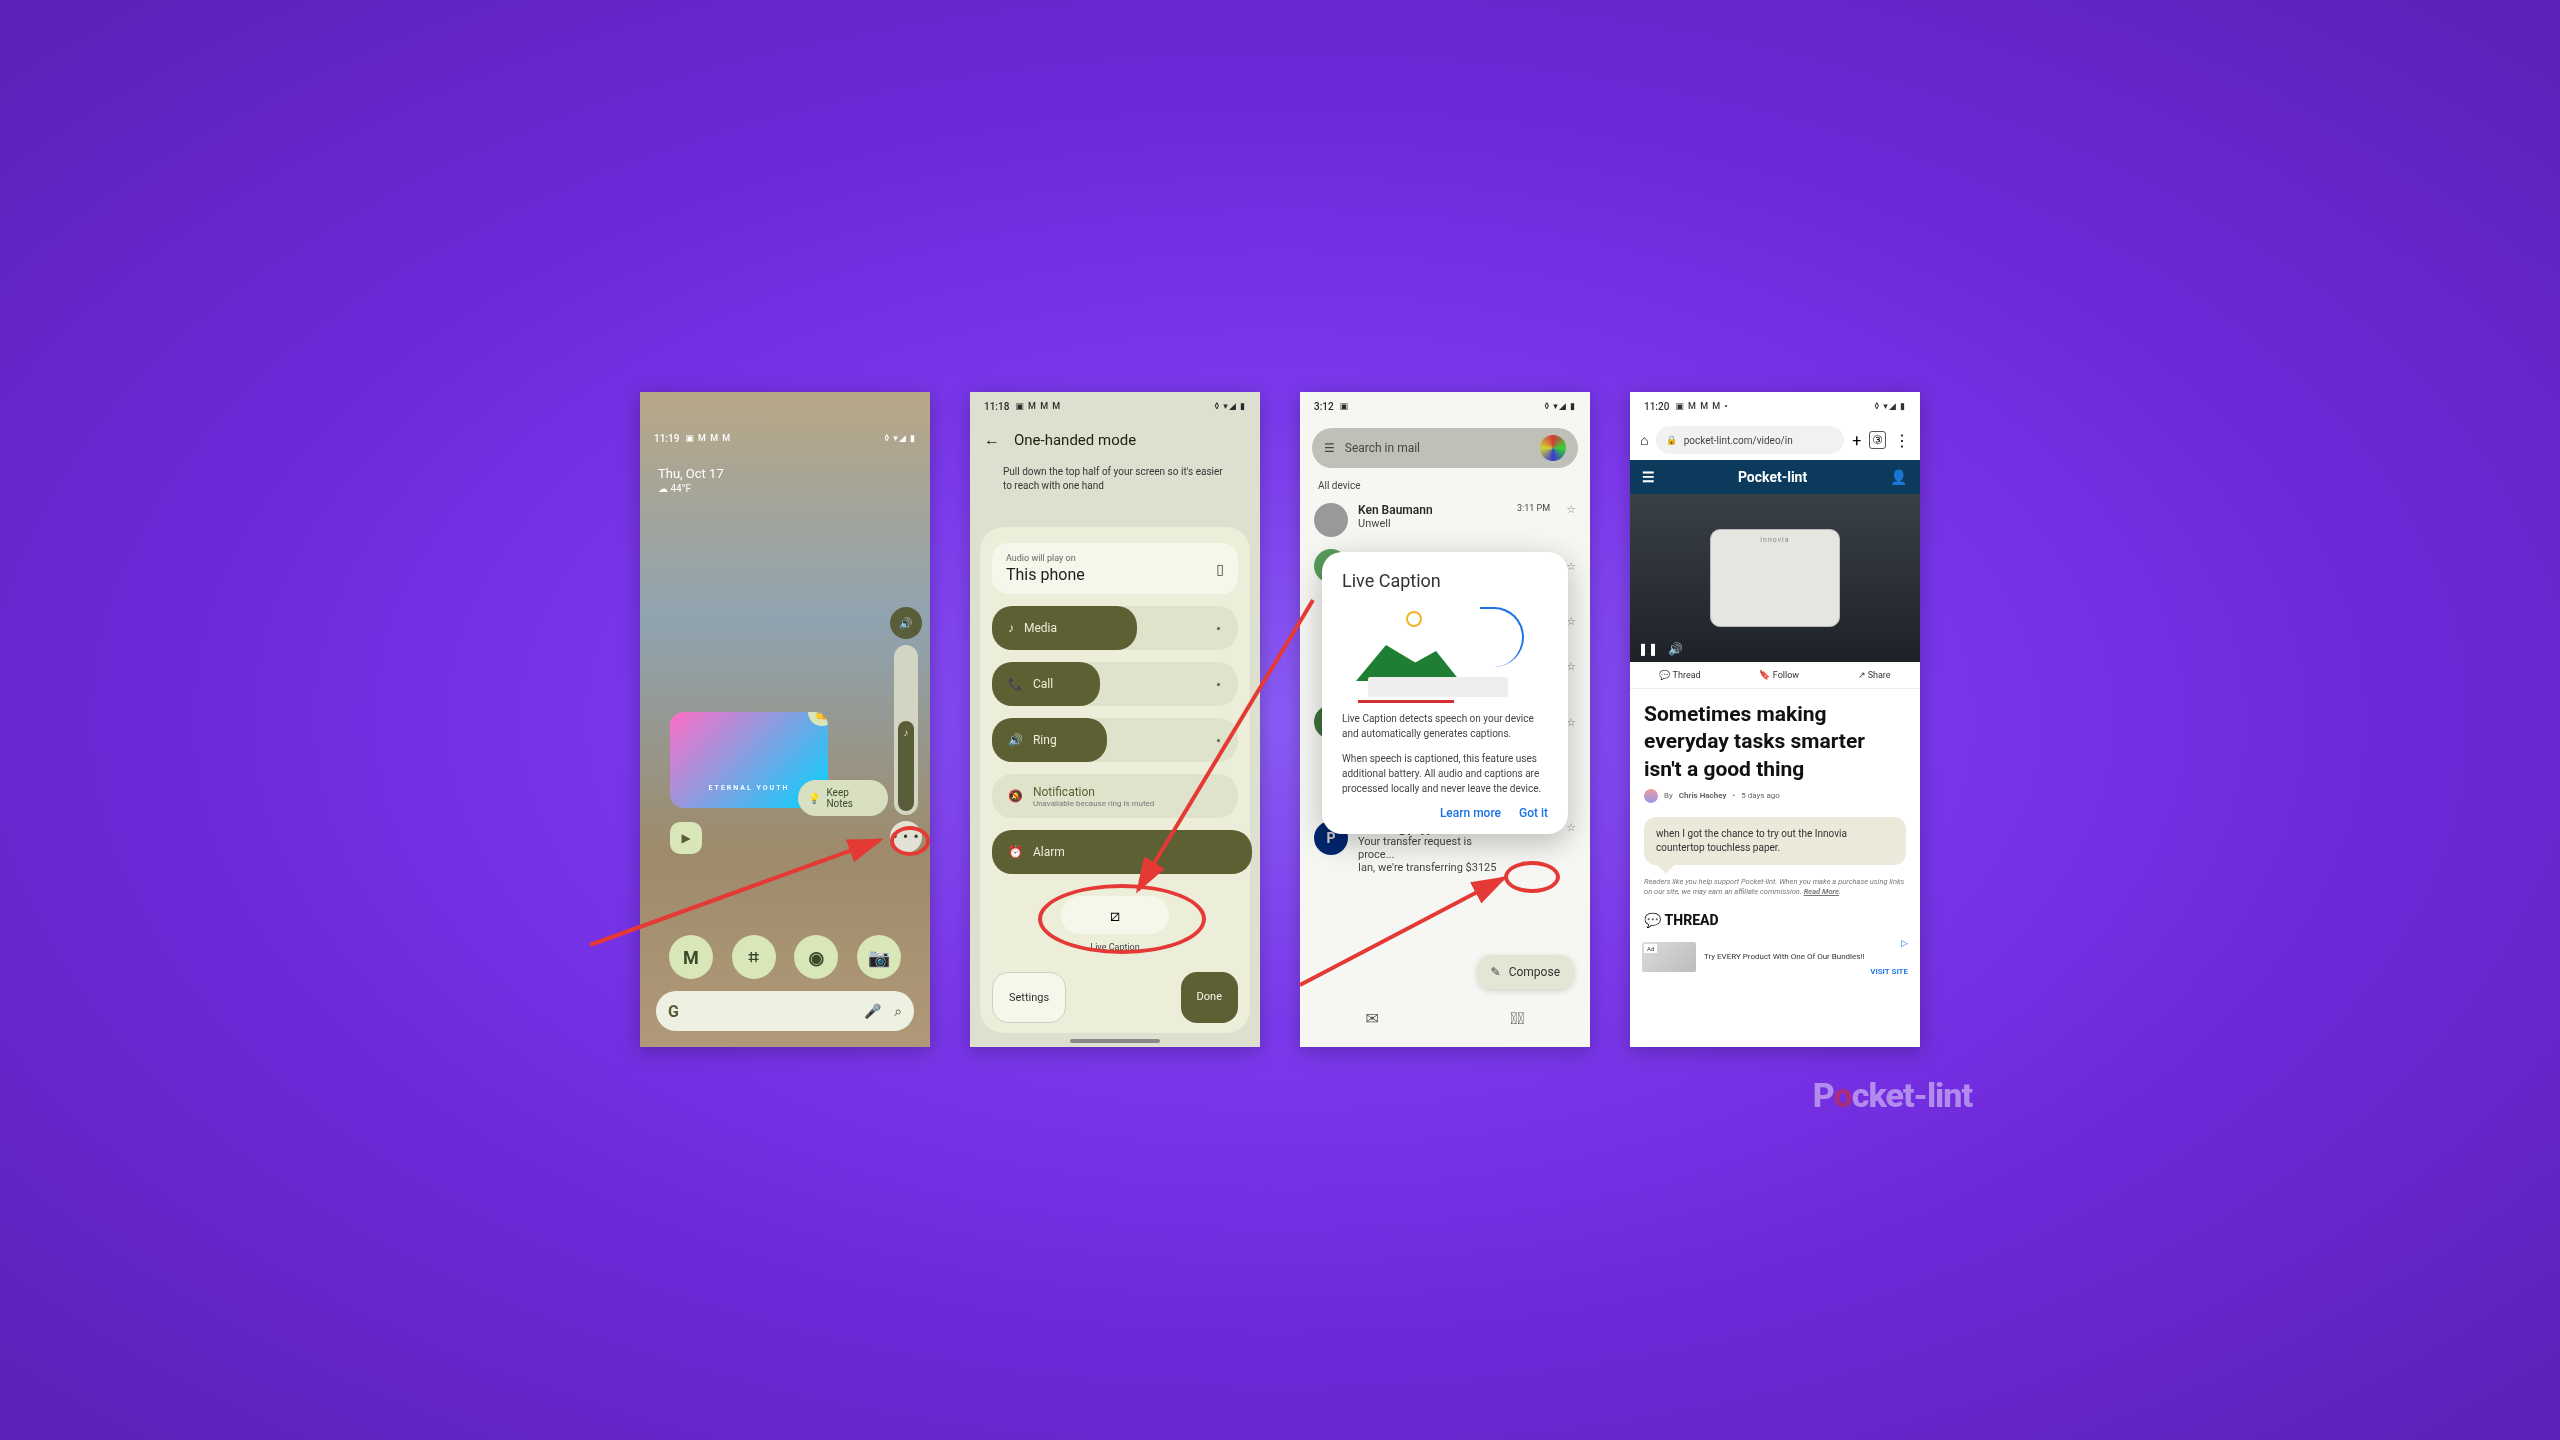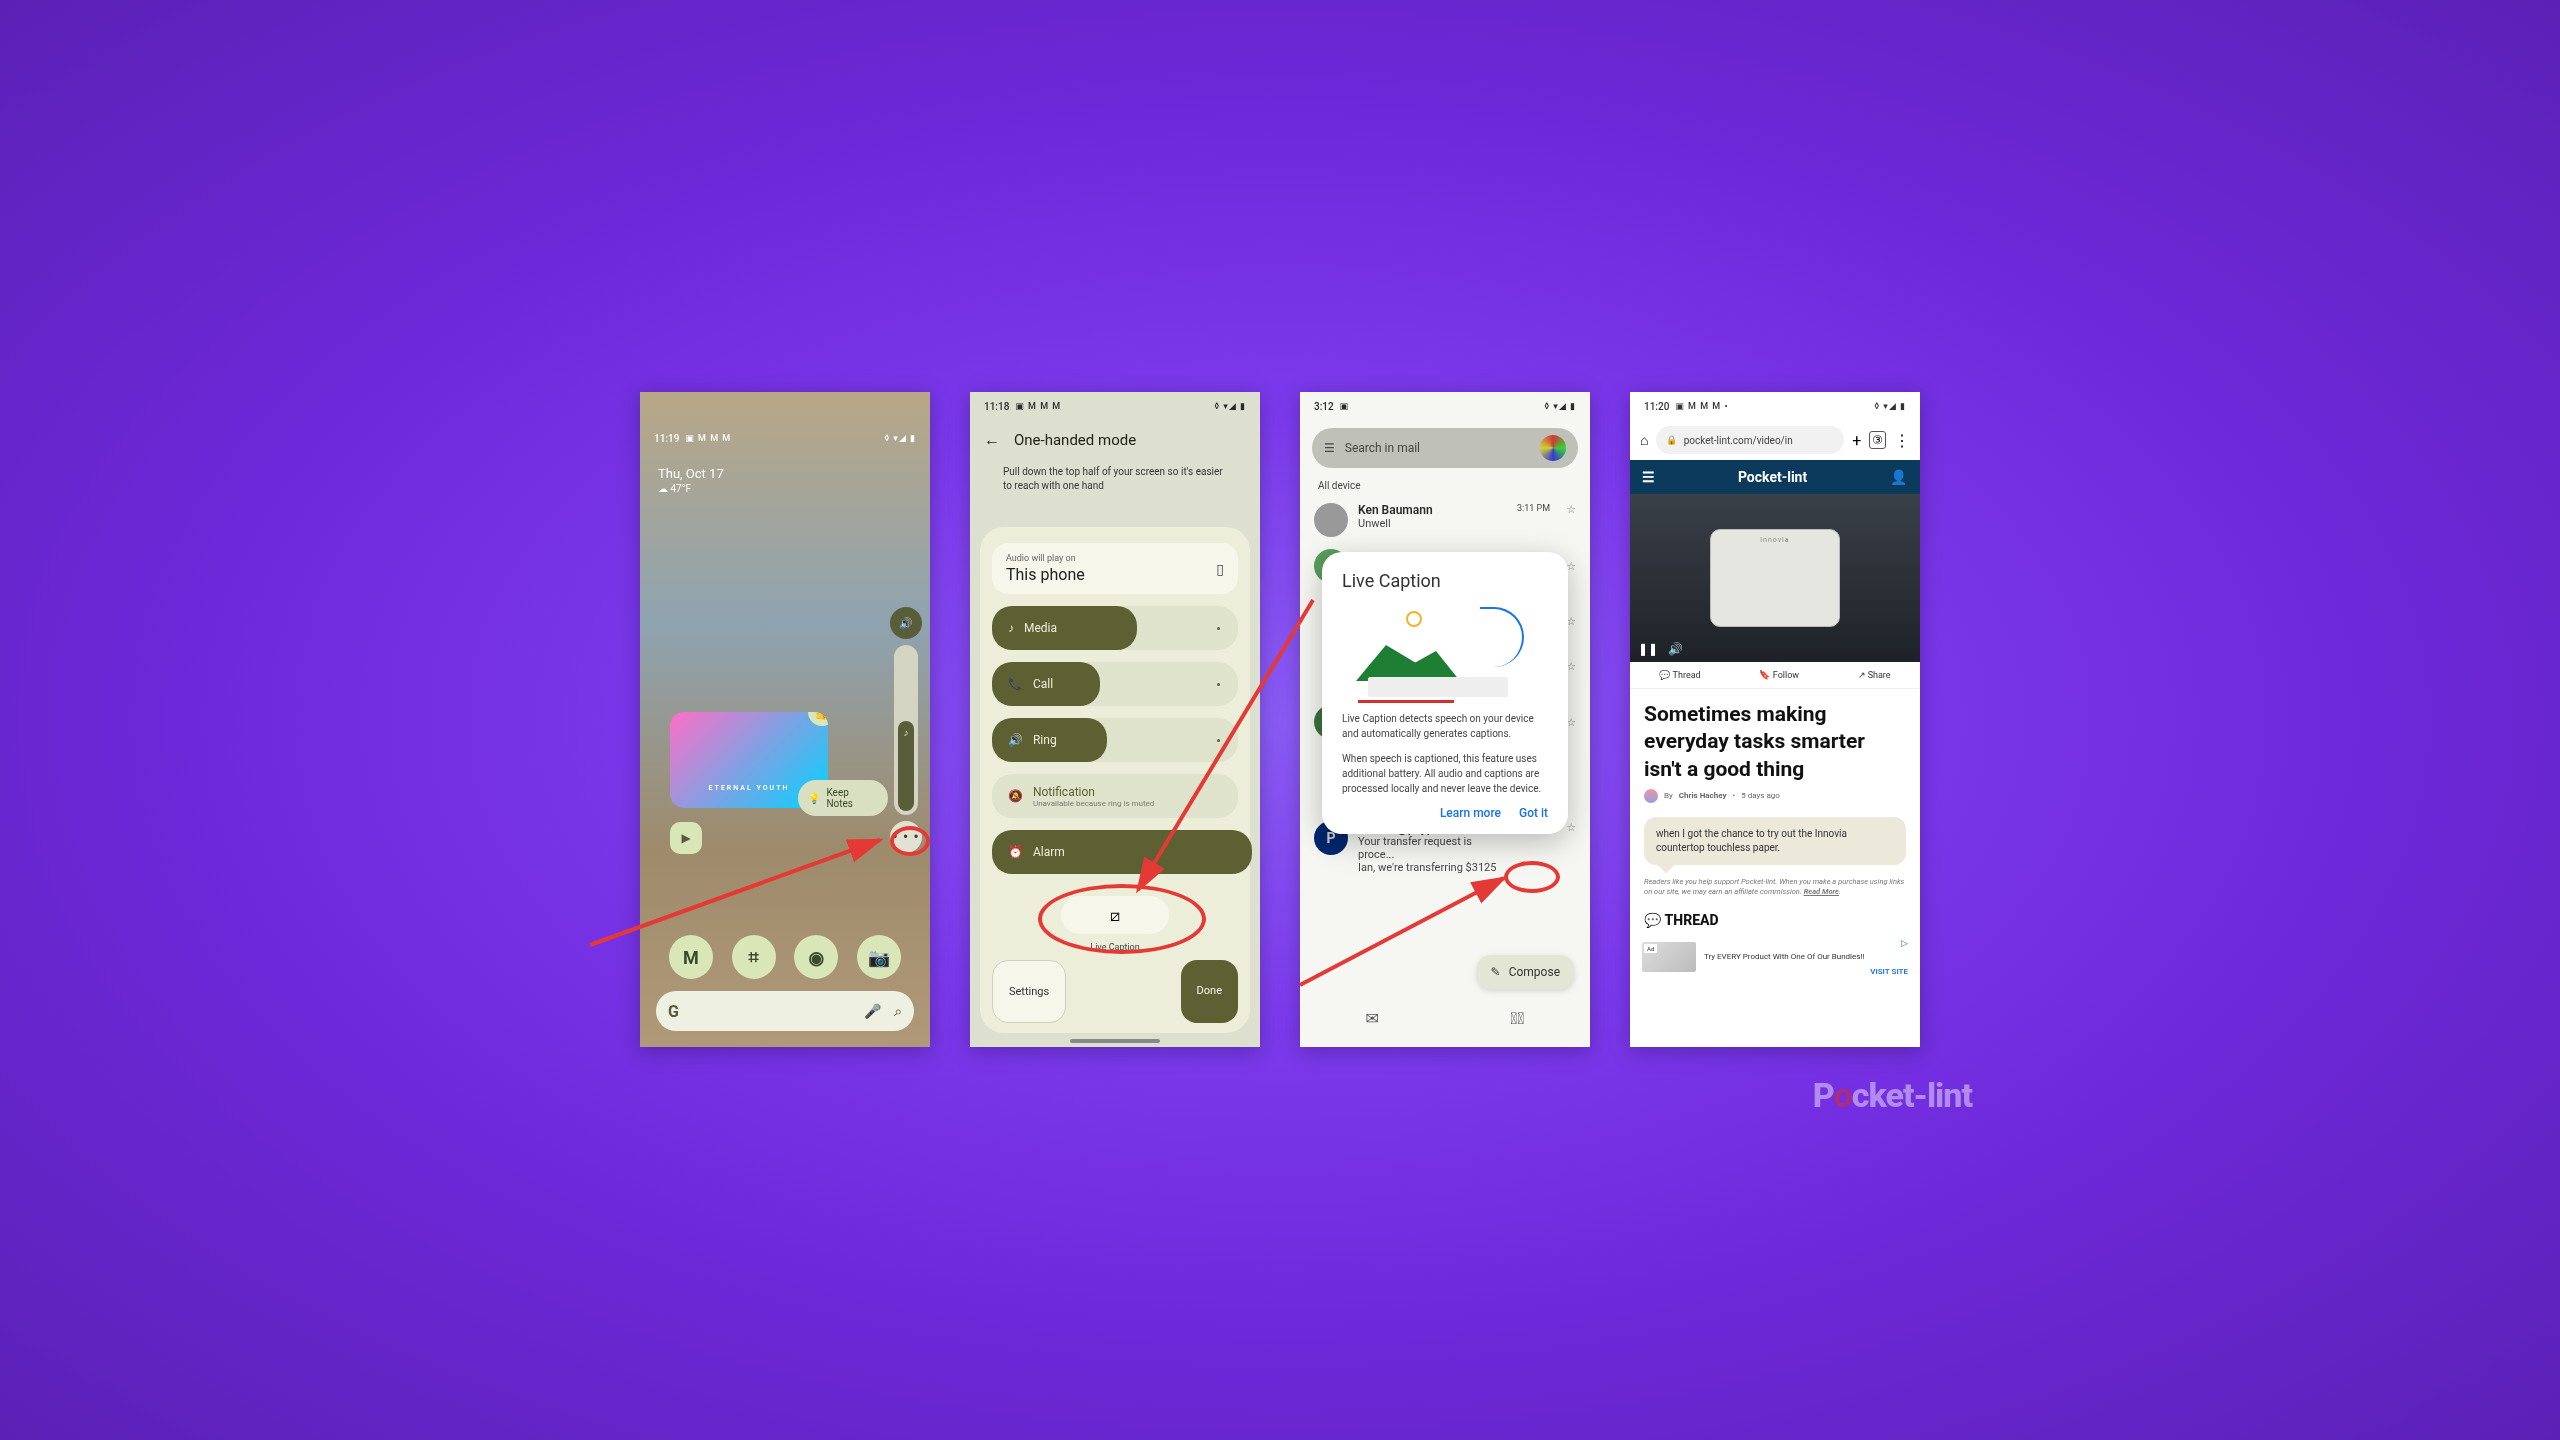--- a/index.html
+++ b/index.html
@@ -63,21 +63,21 @@
   .vp-card .ph { font-size:14px; color:#444; }
   .slider-row { display:flex; align-items:center; gap:0; margin-top:12px; height:44px; background:#e0e3cc; border-radius:20px; position:relative; }
   .slider-row .pill { height:44px; background:#5c6032; border-radius:20px; display:flex; align-items:center; gap:10px; padding:0 16px; color:#eceeda; font-size:12px; position:absolute; left:0; top:0; }
   .slider-row.muted .pill { background:#e0e3cc; color:#5c6032; }
   .slider-row .sub { font-size:8px; color:#777; }
   .slider-row .dot { position:absolute; right:18px; width:3px; height:3px; background:#5c6032; border-radius:50%; }
   .lc-row { display:flex; flex-direction:column; align-items:center; margin:22px auto 0; width:140px; }
   .lc-btn { width:108px; height:38px; background:#f6f7ea; border-radius:20px; display:flex; align-items:center; justify-content:center; font-size:16px; }
   .lc-lbl { font-size:9px; color:#444; margin-top:8px;}
   .panel-ftr { position:absolute; bottom:10px; left:12px; right:12px; display:flex; justify-content:space-between; }
-  .pf-btn { padding:24px 16px; border-radius:16px; font-size:11px; }
+  .pf-btn { padding:18px 16px; border-radius:16px; font-size:11px; }
   .pf-settings { background:#f6f7ea; color:#333; border:1px solid #d0d0c0;}
   .pf-done { background:#5c6032; color:#f6f7ea; }
   .gesture{ position:absolute; bottom:4px; left:50%; transform:translateX(-50%); width:90px; height:4px; background:#888; border-radius:3px;}
 
   
   .p3 { background:#f6f7f2; }
   .p3 .back-layer { position:absolute; inset:0; filter: brightness(0.82); }
   .p3 .status { color:#333; }
   .gm-search { margin:8px 12px; height:40px; background:#e9ebe0; border-radius:22px; display:flex; align-items:center; gap:10px; padding:0 12px; color:#555; font-size:12px; }
   .gm-avatar { width:26px; height:26px; border-radius:50%; background: conic-gradient(#f44,#4f4,#44f,#ff4,#f44); margin-left:auto;}
@@ -146,21 +146,21 @@
 <div class="phones">
 
 <div class="phone p1">
   <div class="status">
     <span>11:19</span>
     <span class="icons" style="margin-left:6px;">▣ M M M</span>
     <span class="icons" style="margin-left:auto">◊ ▾◢ ▮</span>
   </div>
   <div class="date-wx">
     <div class="d">Thu, Oct 17</div>
-    <div class="w">☁ 47°F</div>
+    <div class="w">☁ 44°F</div>
   </div>
   <div class="music-w">
     <div class="t">ETERNAL YOUTH</div>
     <div class="thumb">👍</div>
   </div>
   <div class="keep-btn">
     <span>💡</span>
     <span style="white-space:pre-line; line-height:1.1;">Keep
 Notes</span>
   </div>

